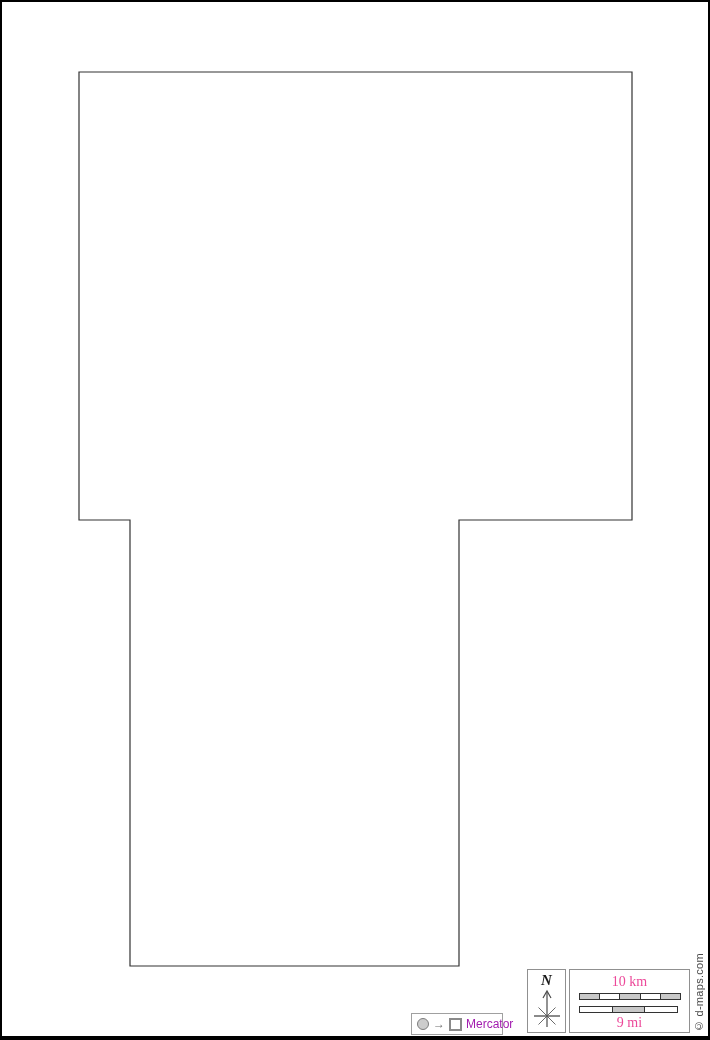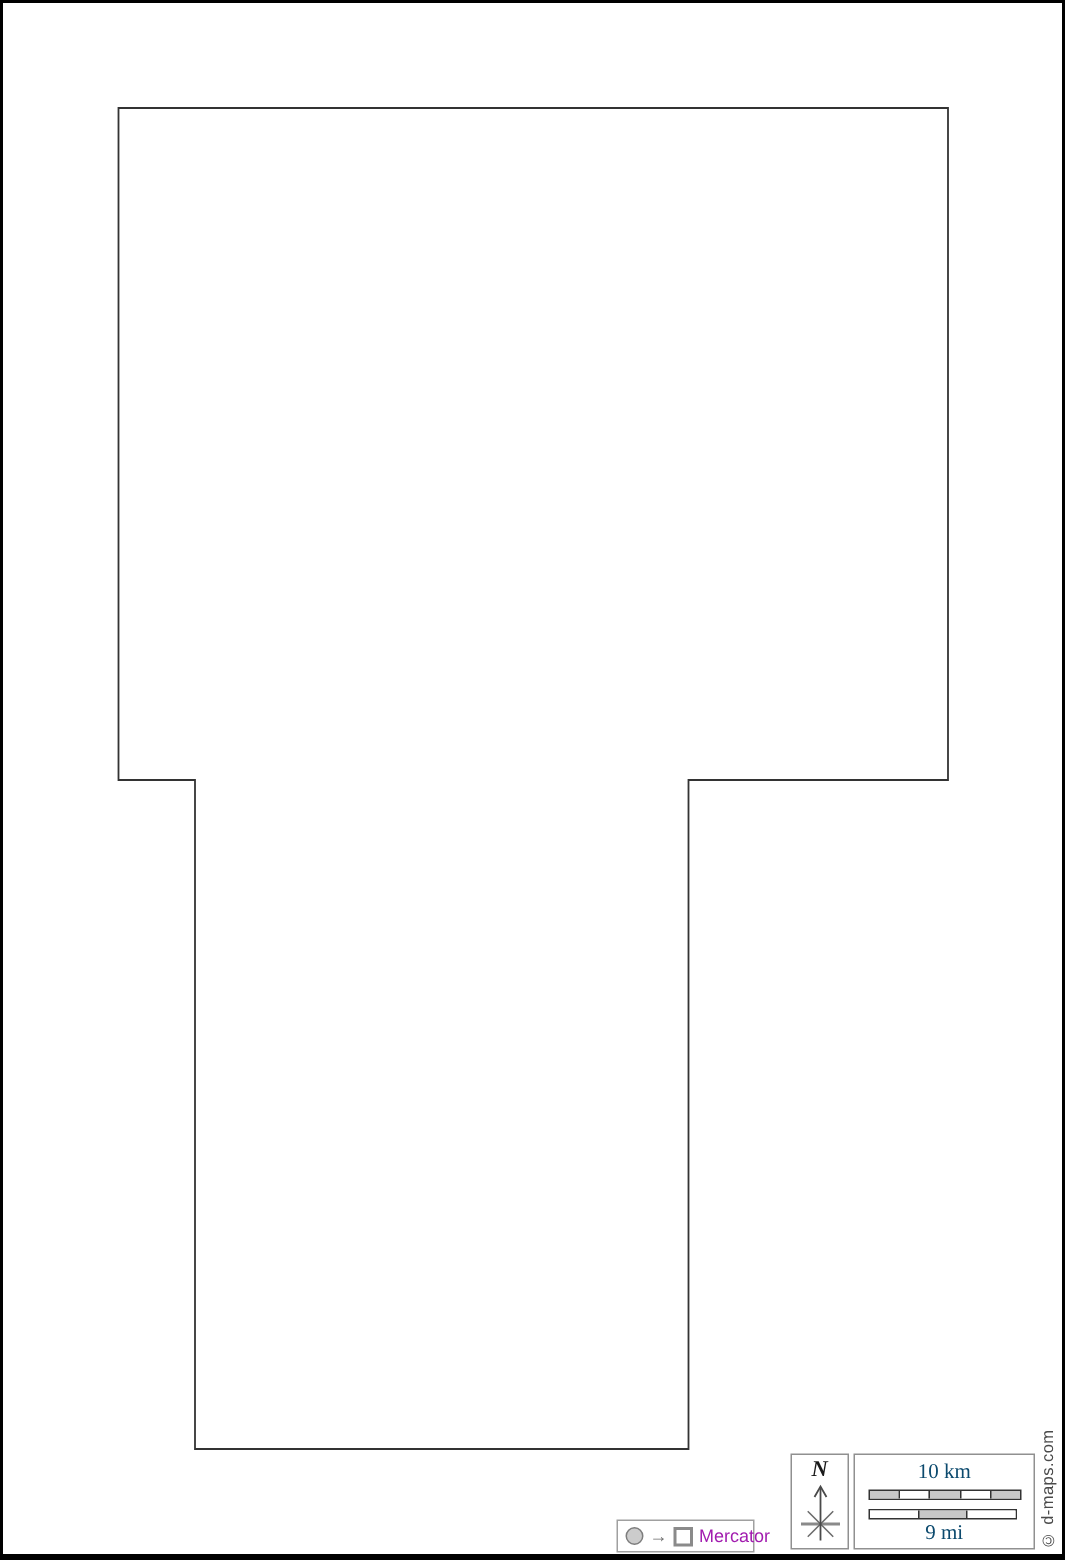--- a/index.html
+++ b/index.html
@@ -84,21 +84,21 @@
     box-sizing: border-box;
     border: 1px solid #909090;
     background: #ffffff;
   }
   .scale-label {
     position: absolute;
     left: 0; width: 100%;
     text-align: center;
     font-family: "Liberation Serif", serif;
     font-size: 14px;
-    color: #0c4a6e;
+    color: #ec4899;
     line-height: 1;
   }
   .scale-label.km { top: 5px; }
   .scale-label.mi { top: 46px; }
   .bar {
     position: absolute;
     box-sizing: content-box;
     border: 1px solid #333333;
     display: flex;
     height: 5px;

